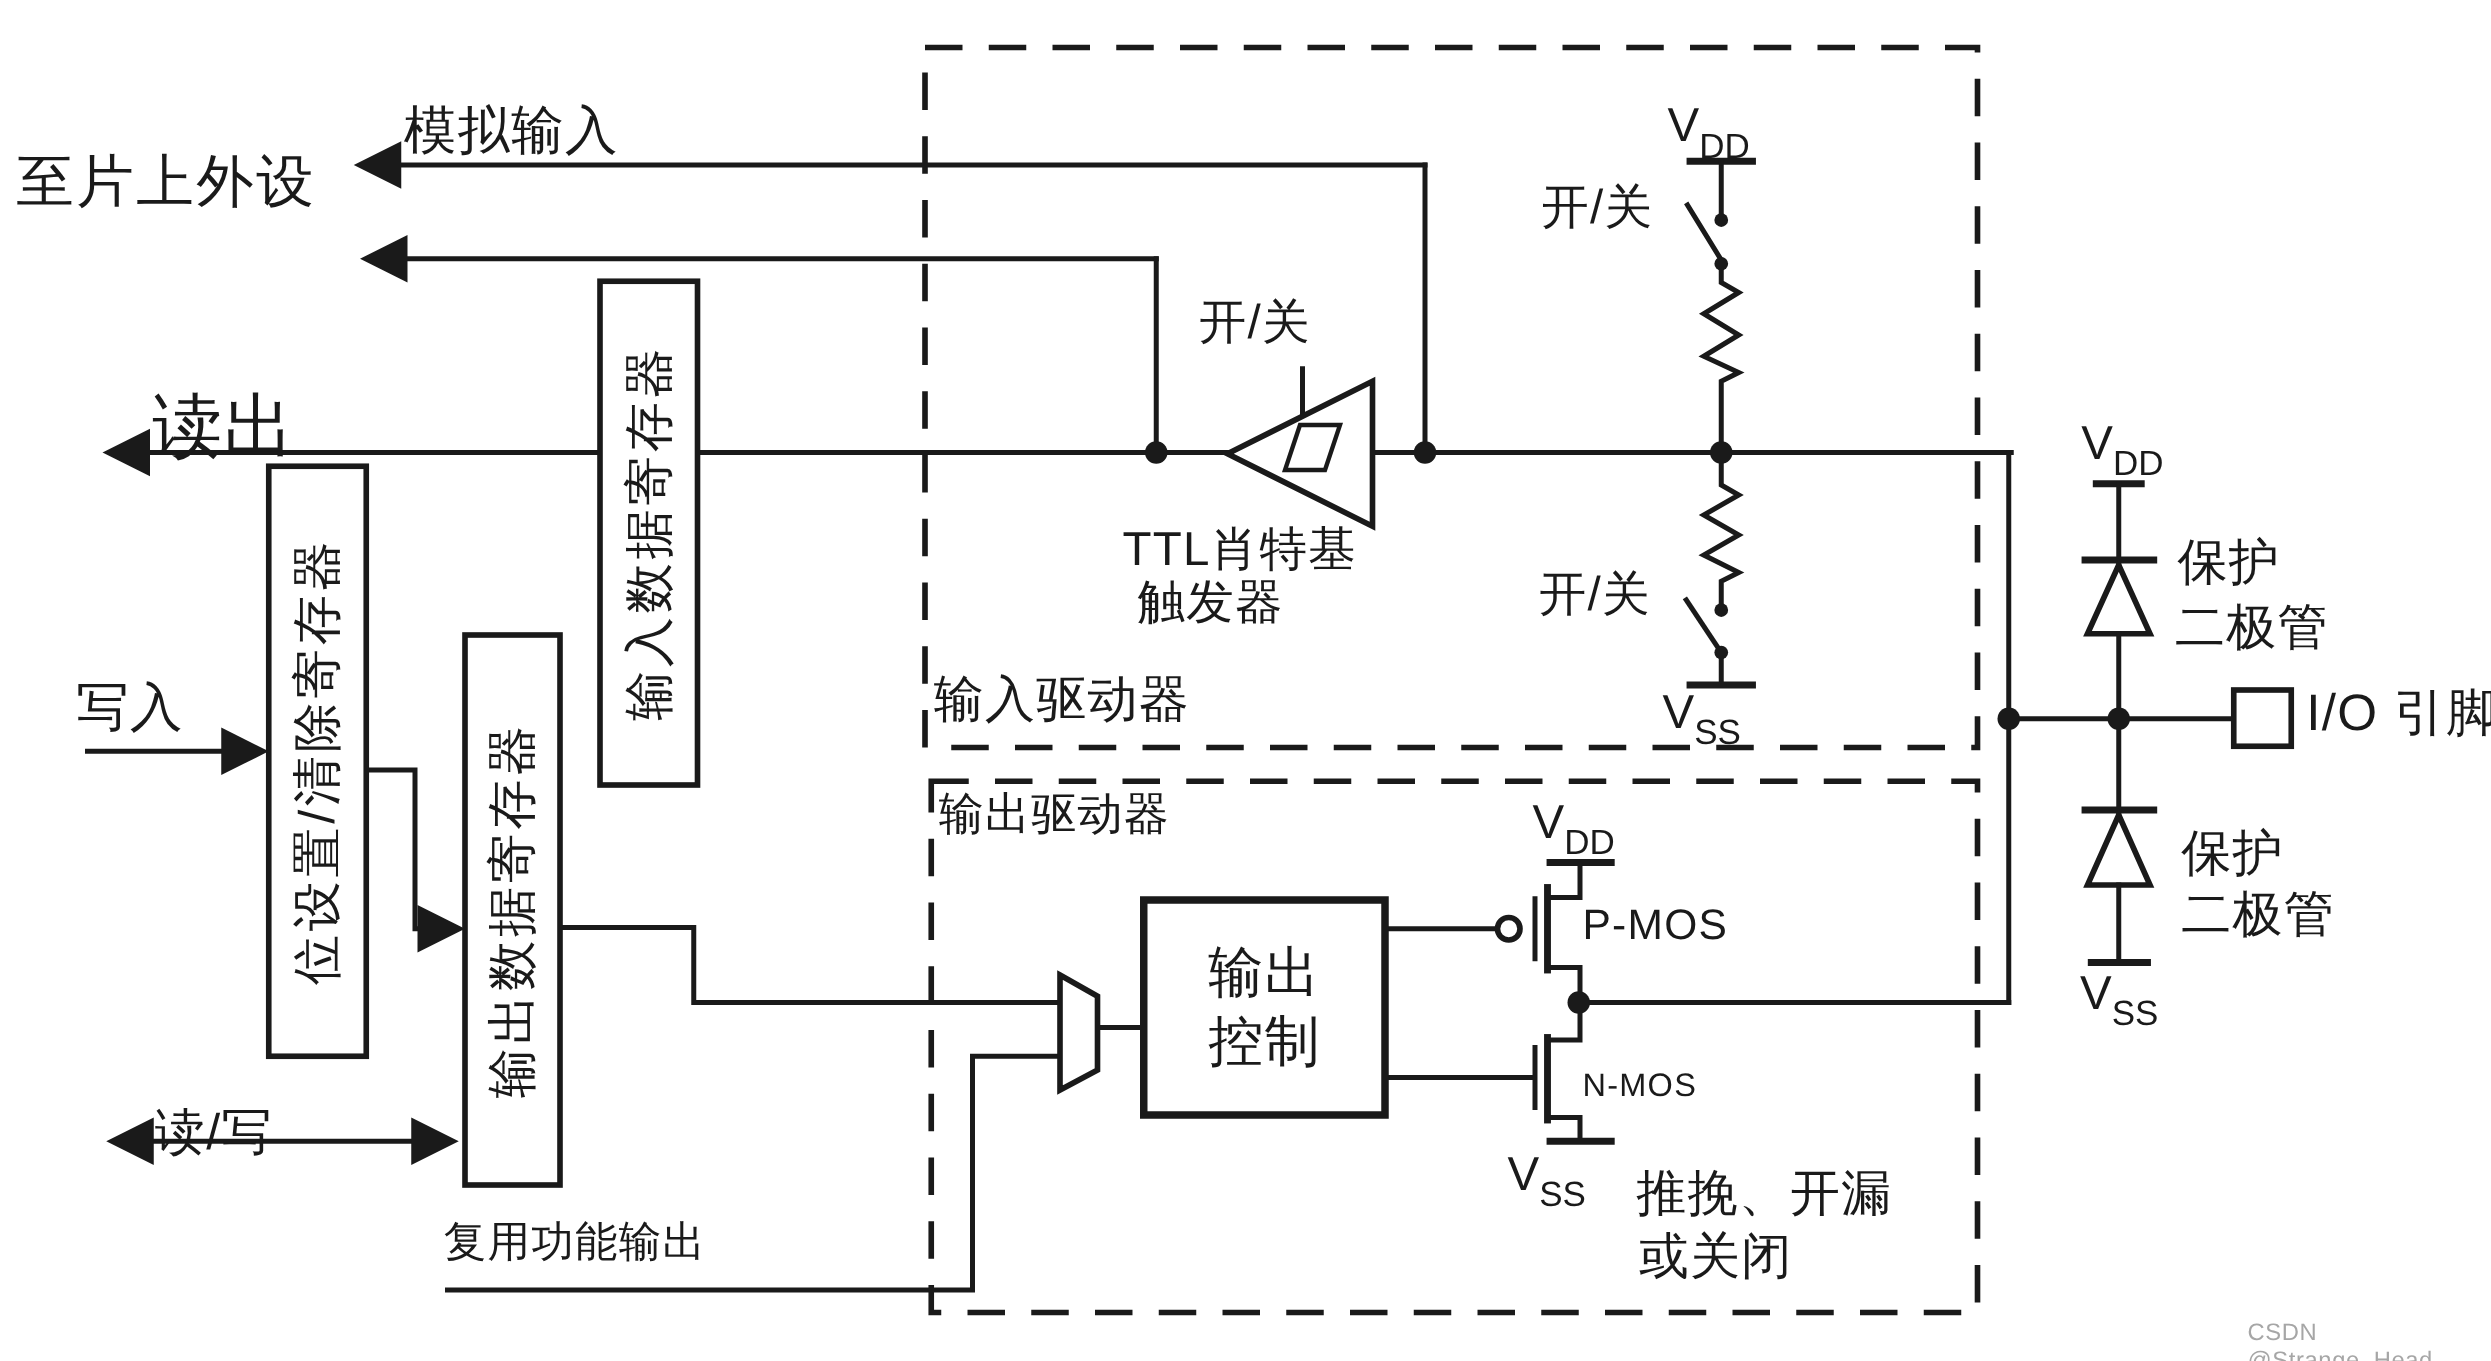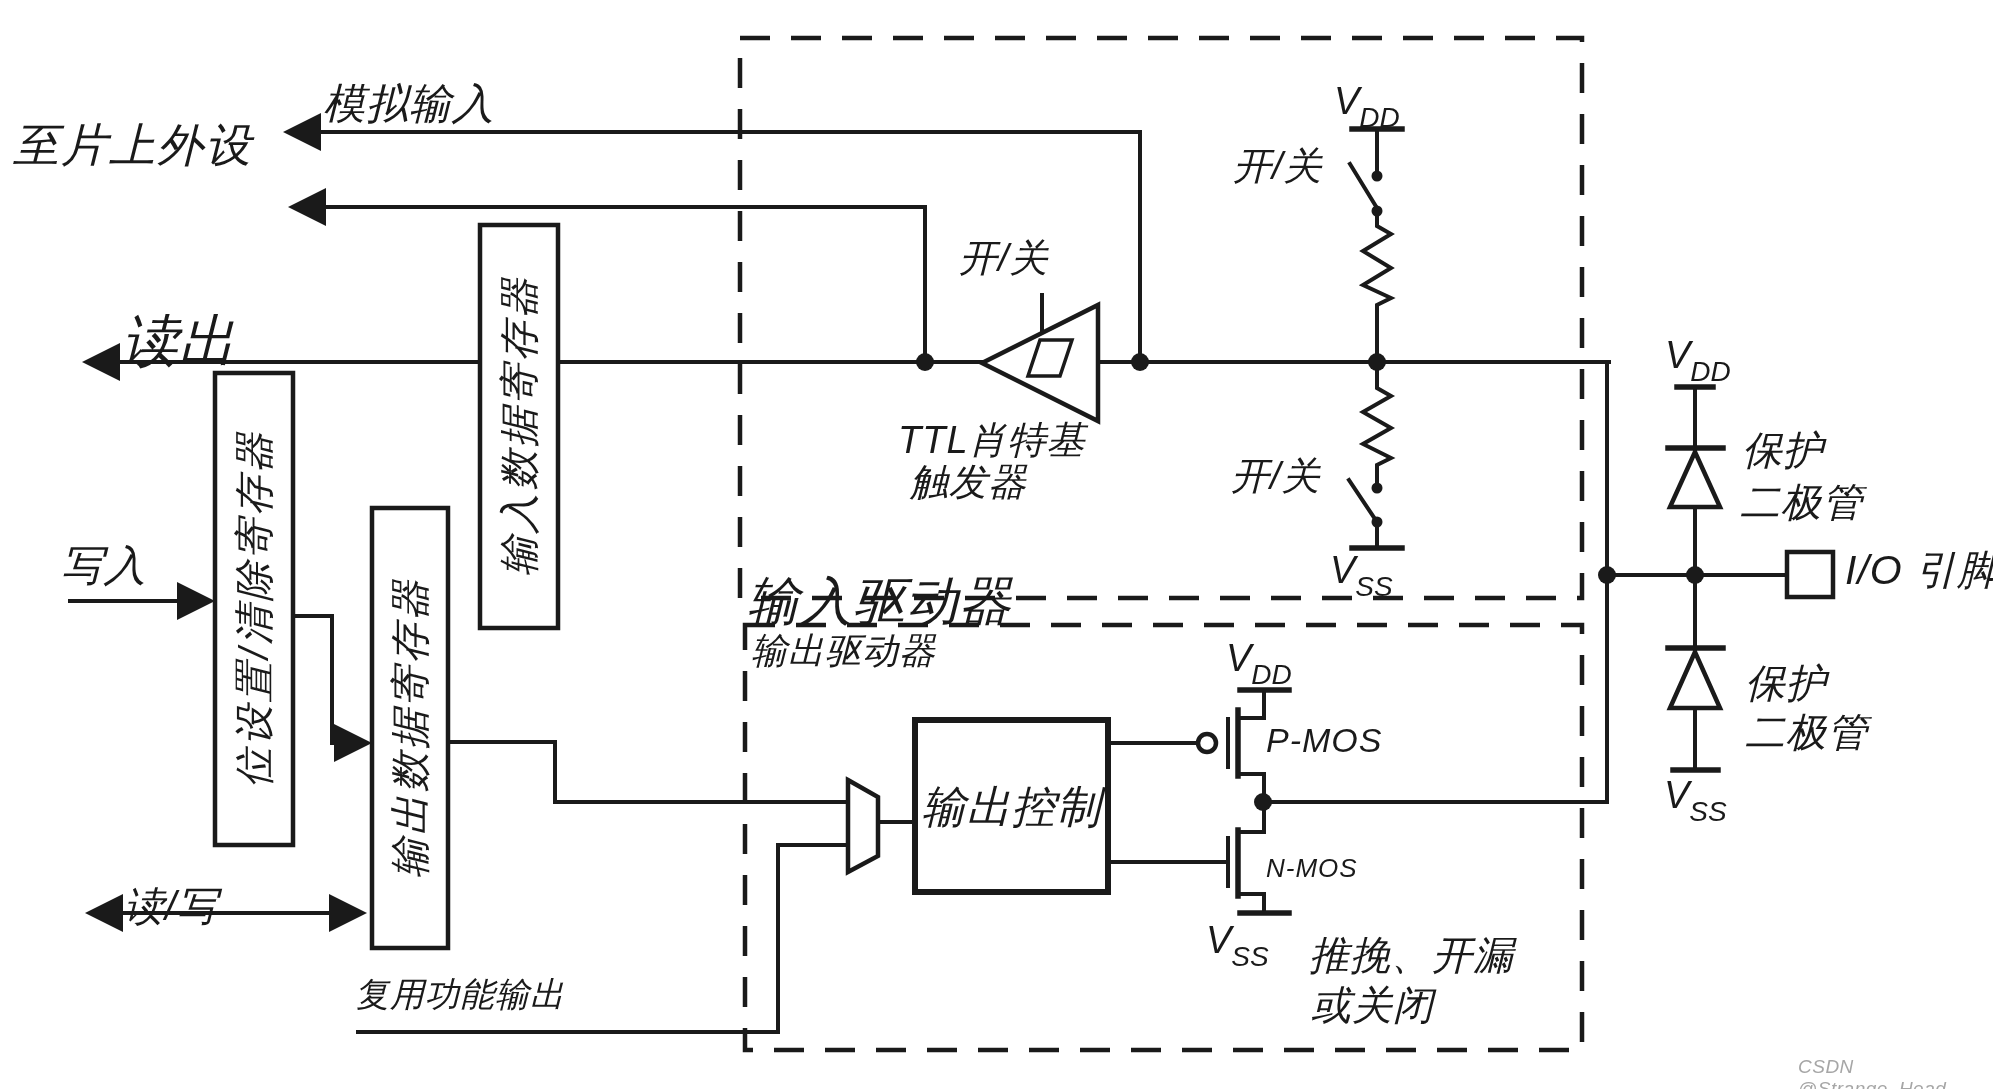--- a/index.html
+++ b/index.html
@@ -1,36 +1,36 @@
 <!DOCTYPE html>
 <html><head>
 <meta charset="utf-8">
 <title>Diagram</title>
 <style>
   html,body{margin:0;padding:0;background:#ffffff;}
   #canvas{
     position:relative;width:1993px;height:1089px;background:#ffffff;overflow:hidden;
-    font-family:"Liberation Sans","DejaVu Sans",sans-serif;color:#1a1a1a;font-style:italic;
+    font-family:"Liberation Sans","DejaVu Sans",sans-serif;color:#1a1a1a;
   }
   #wires{position:absolute;left:0;top:0;}
   .w{stroke:#1a1a1a;stroke-width:4;fill:none;stroke-linecap:square;}
   .w5{stroke-width:5.5;}
   .dashed{fill:none;stroke:#1a1a1a;stroke-width:4.5;stroke-dasharray:30 21;}
   .shape{fill:#ffffff;stroke:#1a1a1a;stroke-width:4.5;}
   .thick{stroke-width:6;}
   .hyst{fill:none;stroke:#1a1a1a;stroke-width:3.5;}
   .fillb{fill:#1a1a1a;stroke:none;}
   .lbl{position:absolute;white-space:nowrap;line-height:1.05;letter-spacing:1px;}
   .vbox-label{
     position:absolute;white-space:nowrap;font-size:40px;letter-spacing:3px;
     transform:translate(-50%,-50%) rotate(-90deg);
   }
   .vlbl{position:absolute;white-space:nowrap;font-size:38px;}
   .vlbl sub{font-size:28px;position:relative;top:4px;letter-spacing:0;}
-  .ctr{display:flex;flex-direction:row;align-items:center;justify-content:center;text-align:center;}
+  .ctr{display:flex;flex-direction:column;align-items:center;justify-content:center;text-align:center;}
   .watermark{position:absolute;font-size:19px;letter-spacing:0.5px;color:#a6a6a6;}
 </style>
 </head>
 <body>
 
 <div id="canvas">
 
   <svg id="wires" width="1993" height="1089" viewBox="0 0 1993 1089">
 
     <rect x="740" y="38" width="842" height="560" class="dashed"></rect>
@@ -124,21 +124,21 @@
   <div class="lbl" style="left:323px;top:82px;font-size:42px">模拟输入</div>
   <div class="lbl" style="left:122px;top:312px;font-size:56px">读出</div>
   <div class="lbl" style="left:61px;top:544px;font-size:42px">写入</div>
   <div class="lbl" style="left:124px;top:885px;font-size:40px">读/写</div>
   <div class="lbl" style="left:355px;top:977px;font-size:34px">复用功能输出</div>
 
   <div class="vbox-label" style="left:254px;top:609px">位设置/清除寄存器</div>
   <div class="vbox-label" style="left:410px;top:728px">输出数据寄存器</div>
   <div class="vbox-label" style="left:519px;top:426px">输入数据寄存器</div>
 
-  <div class="lbl" style="left:747px;top:574px;font-size:52px">输入驱动器</div>
+  <div class="lbl" style="left:747px;top:539px;font-size:40px">输入驱动器</div>
   <div class="lbl" style="left:751px;top:632px;font-size:36px">输出驱动器</div>
 
   <div class="lbl" style="left:959px;top:239px;font-size:38px">开/关</div>
   <div class="lbl" style="left:898px;top:421px;font-size:38px">TTL肖特基</div>
   <div class="lbl" style="left:910px;top:463px;font-size:38px">触发器</div>
 
   <div class="vlbl" style="left:1334px;top:80px"><span>V</span><sub>DD</sub></div>
   <div class="lbl" style="left:1233px;top:147px;font-size:38px">开/关</div>
   <div class="lbl" style="left:1231px;top:457px;font-size:38px">开/关</div>
   <div class="vlbl" style="left:1330px;top:549px"><span>V</span><sub>SS</sub></div>

